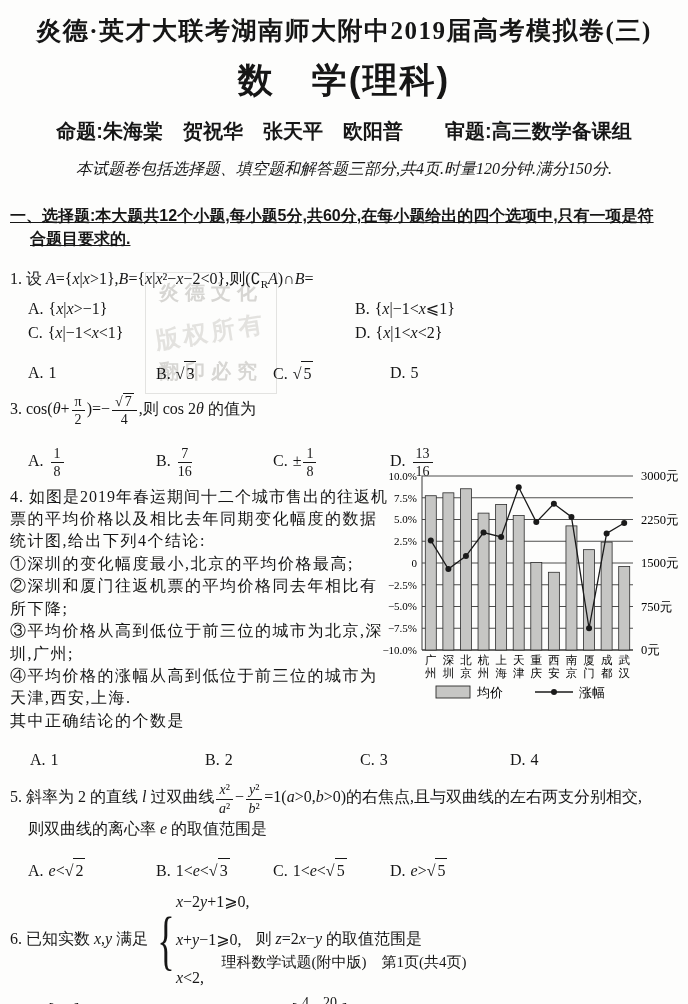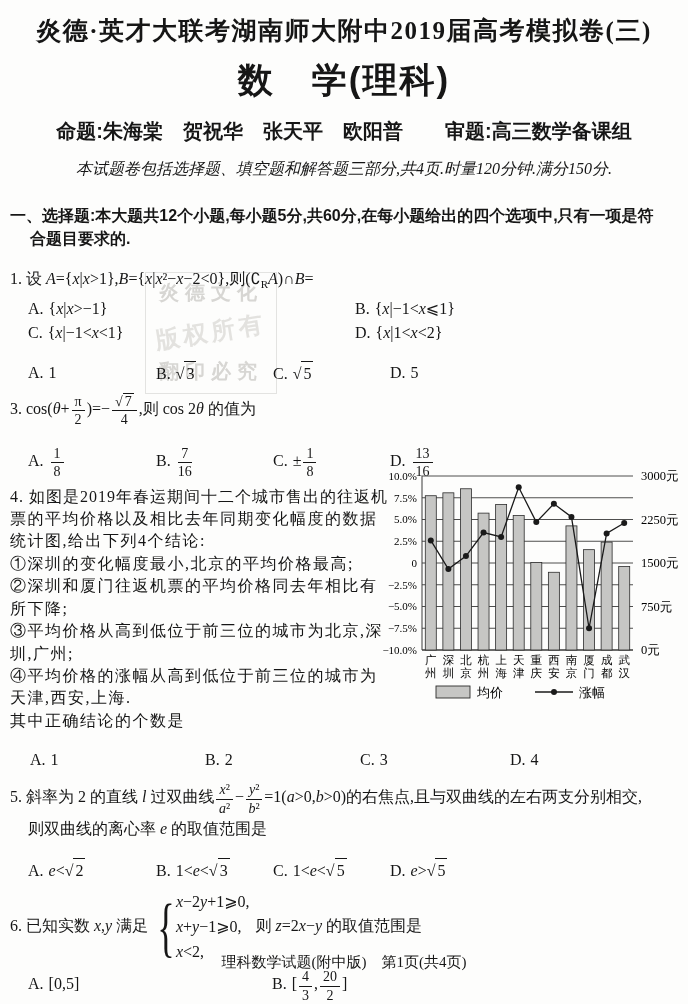--- a/index.html
+++ b/index.html
@@ -10,21 +10,21 @@
     font-size:16px;line-height:1.35;
   }
   .sans{font-family:"Liberation Sans","DejaVu Sans",sans-serif;}
   .content{position:relative;z-index:1;}
   
   .exam-title{margin:14px 8px 0;text-align:center;font-size:25px;font-weight:bold;letter-spacing:1.5px;}
   .subject-title{margin-top:8px;text-align:center;font-size:35px;font-weight:bold;letter-spacing:2px;}
   .credits{margin-top:15px;display:flex;justify-content:center;gap:42px;font-size:20px;font-weight:bold;}
   .exam-info{margin-top:13px;text-align:center;font-size:16px;font-style:italic;}
   
-  .section-heading{margin:24px 6px 0 10px;font-weight:bold;font-size:16px;line-height:23px;white-space:nowrap;}
+  .section-heading{margin:24px 6px 0 10px;font-weight:bold;font-size:16px;line-height:23px;white-space:nowrap;text-decoration:underline;}
   .section-heading .l2{padding-left:20px;}
   
   .question{margin-left:10px;margin-right:6px;position:relative;}
   .stem{line-height:26px;white-space:nowrap;}
   .stem.tall{line-height:38px;}
   i.mv{font-family:"Liberation Serif","DejaVu Serif",serif;}
   sub{font-size:11px;}
   
   .opts{display:grid;line-height:24px;}
   .opts2 {grid-template-columns:327px 1fr;padding-left:18px;}
@@ -37,21 +37,21 @@
   
   .frac{display:inline-block;vertical-align:-0.75em;text-align:center;font-size:14px;line-height:1.1;margin:0 2px;}
   .frac .num{display:block;border-bottom:1px solid #161616;padding:0 3px 1px;}
   .frac .den{display:block;padding-top:1px;}
   
   .sqrt{display:inline-block;white-space:nowrap;}
   .sqrt .rad{display:inline-block;border-top:1px solid #161616;padding:0 2px;}
   
   .cases{display:inline-flex;align-items:center;vertical-align:middle;margin:0 2px;}
   .cases .brace{font-size:66px;font-weight:300;line-height:0.85;transform:scaleX(0.55);margin-right:-6px;}
-  .cases .cases-col{display:inline-flex;flex-direction:column;gap:3px;text-align:left;line-height:22px;}
+  .cases .cases-col{display:inline-flex;flex-direction:column;gap:16px;text-align:left;line-height:22px;}
   
   .q4text{width:416px;}
   .q4text .line{line-height:22.4px;white-space:nowrap;letter-spacing:1.5px;}
   .q4text .line.first{letter-spacing:1px;}
   
   .chart{position:absolute;left:370px;top:460px;width:318px;height:260px;z-index:1;}
   
   .watermark{
     position:absolute;left:145px;top:272px;width:132px;height:122px;z-index:0;
     border:1px solid #e3e3e1;display:flex;flex-direction:column;justify-content:space-between;

